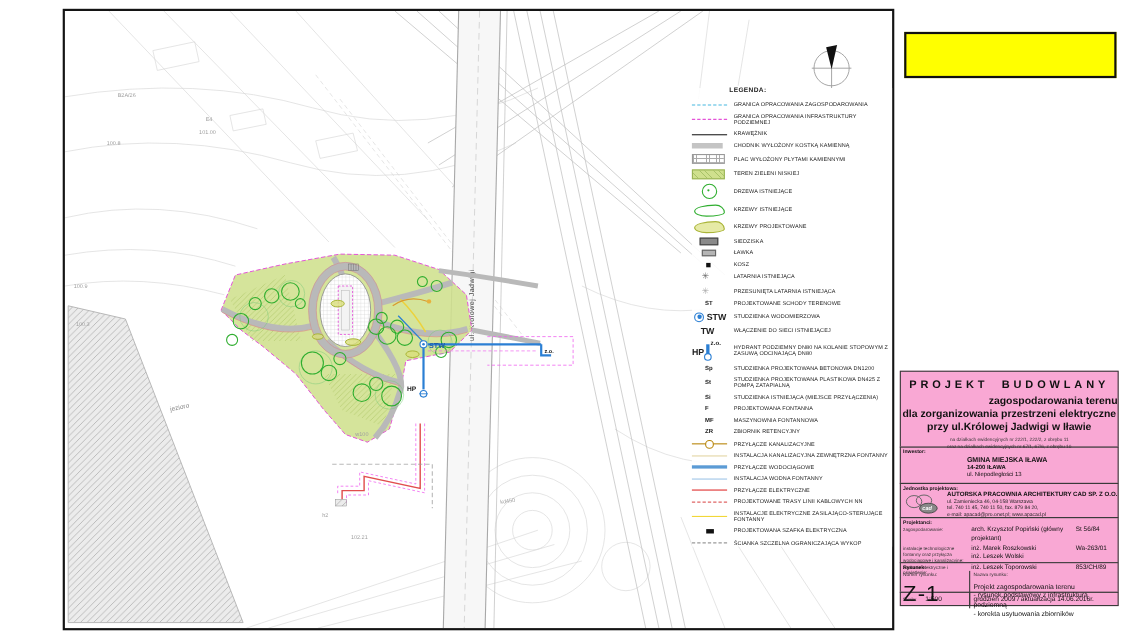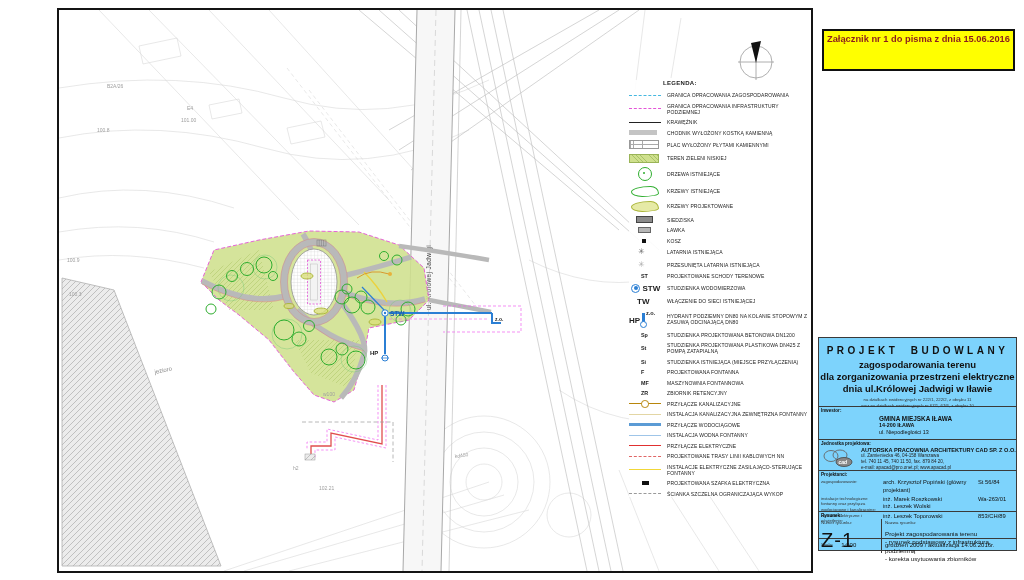--- a/index.html
+++ b/index.html
@@ -54,25 +54,25 @@
   .yel{border-top:1.7px solid #f1d738;}
   .ebox{width:7px;height:4px;background:#111;margin-left:13px;}
   .gdash{width:32px;border-top:1.4px dashed #9a9a9a;}
 
   
   .note{position:absolute;left:822px;top:29px;width:183px;height:34px;background:#ffff00;
     border:2px solid #111;padding:2px 3px;color:#8b1e1e;font-size:9.3px;font-weight:bold;line-height:1.45;}
 
   
   .tblock{position:absolute;left:818px;top:337px;width:199px;color:#111;}
-  .tb-sec{border:1px solid #3a3a3a;background:#7dd3fc;box-sizing:border-box;}
+  .tb-sec{border:1px solid #3a3a3a;background:#f9a8d4;box-sizing:border-box;}
   .tb-sec + .tb-sec{margin-top:-1px;}
   .tb-title{height:70px;text-align:center;padding-top:7px;}
   .tb-ptype{font-size:10px;font-weight:bold;letter-spacing:3.5px;word-spacing:6px;}
-  .tb-t1{font-size:9.5px;font-weight:bold;margin-top:3px;}
+  .tb-t1{font-size:9.5px;font-weight:bold;margin-top:3px;text-align:right;}
   .tb-t2,.tb-t3{font-size:9.5px;font-weight:bold;margin-top:1px;}
   .tb-plots{font-size:4.3px;color:#333;margin-top:3px;line-height:1.5;}
   .sec-label{font-size:4.6px;font-weight:bold;padding:1px 2px;}
   .tb-inw{height:34px;}
   .inw-body{margin-left:60px;margin-top:1px;}
   .inw-name{font-size:6.4px;font-weight:bold;}
   .inw-l{font-size:5.4px;line-height:1.35;}
   .inw-l.b{font-weight:bold;}
   .tb-jed{height:32px;position:relative;}
   .jed-body{margin-left:42px;margin-top:0;}
@@ -500,30 +500,29 @@
     <div class="lrow">
         <span class="sym">
           <span class="gdash"></span>
         </span>
         <span class="llab">ŚCIANKA SZCZELNA OGRANICZAJĄCA WYKOP</span>
       </div>
   </div>
 </div>
 
 <div class="note">
-  <div>Załącznik nr 1 do pisma z dnia 15.06.2016</div>
 </div>
 
 <div class="tblock">
 
   <div class="tb-sec tb-title">
     <div class="tb-ptype">PROJEKT BUDOWLANY</div>
     <div class="tb-t1">zagospodarowania terenu</div>
     <div class="tb-t2">dla zorganizowania przestrzeni elektryczne</div>
-    <div class="tb-t3">dnia ul.Królowej Jadwigi w Iławie</div>
+    <div class="tb-t3">przy ul.Królowej Jadwigi w Iławie</div>
     <div class="tb-plots">
       <div>na działkach ewidencyjnych nr 222/1, 222/2, z obrębu 11</div>
       <div>oraz na działkach ewidencyjnych nr 67/1, 67/6, z obrębu 10</div>
     </div>
   </div>
 
   <div class="tb-sec tb-inw">
     <div class="sec-label">Inwestor:</div>
     <div class="inw-body">
       <div class="inw-name">GMINA MIEJSKA IŁAWA</div>

